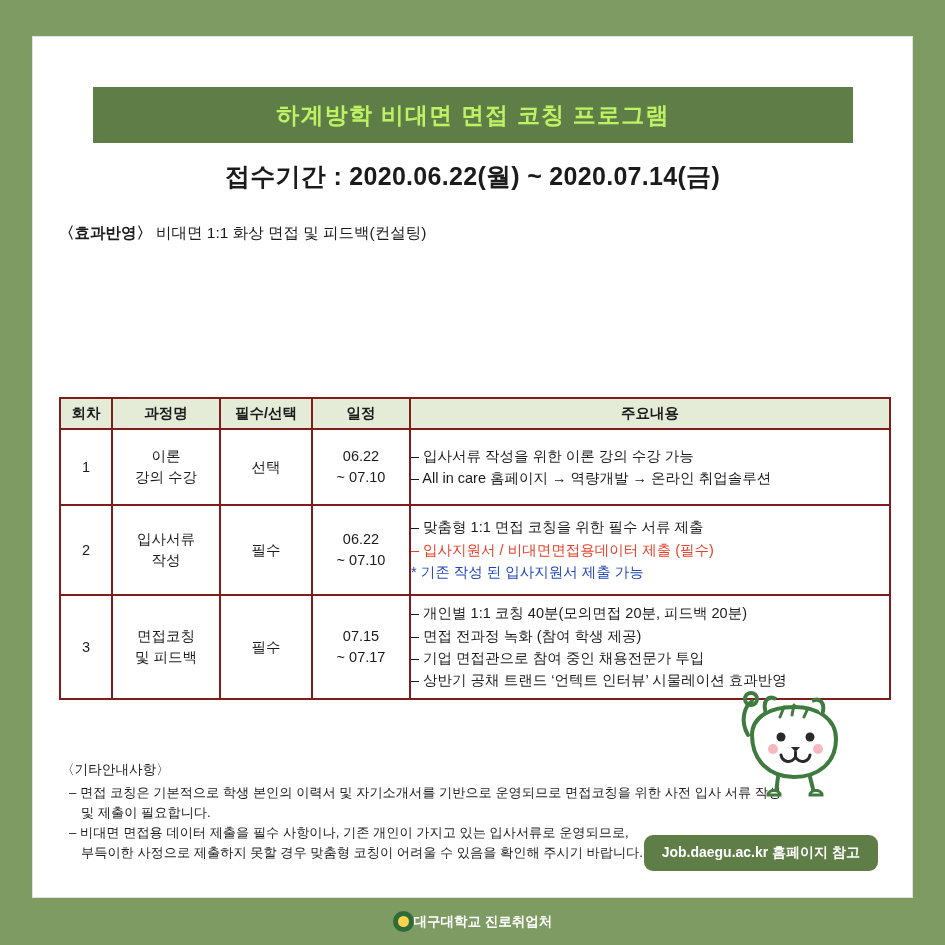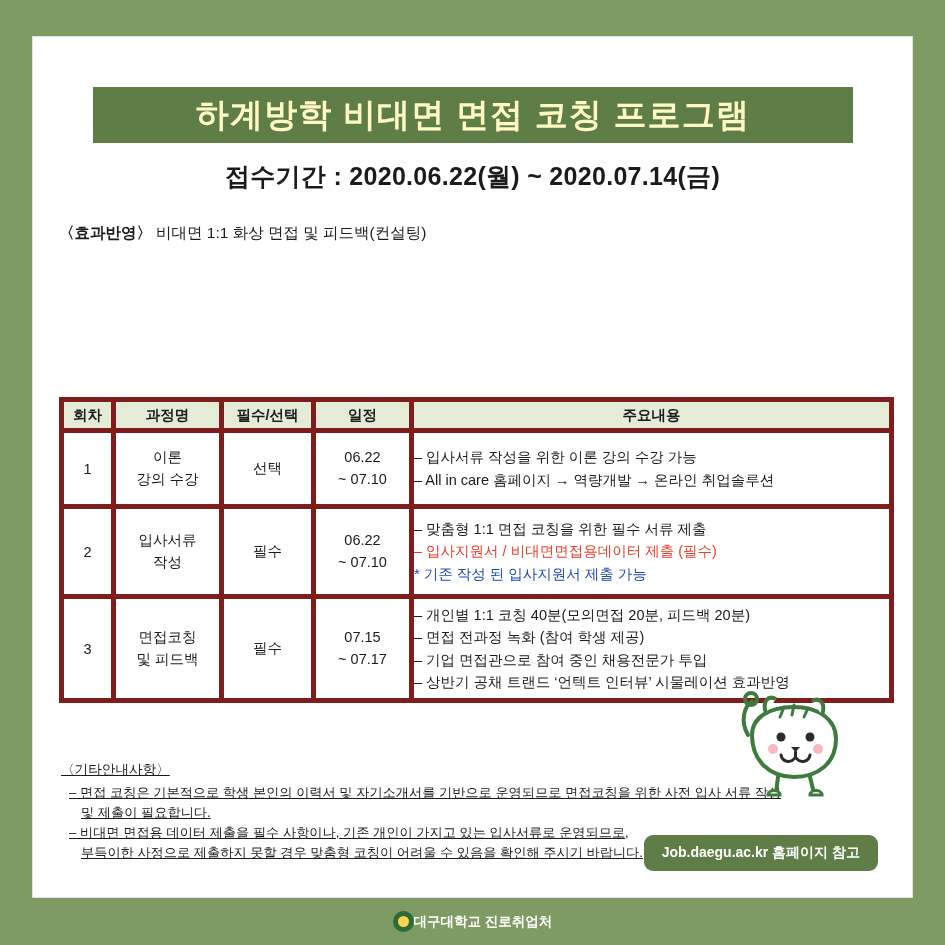--- a/index.html
+++ b/index.html
@@ -36,22 +36,22 @@
     left: 60px;
     top: 50px;
     width: 760px;
     height: 56px;
     background: #5f7d47;
     display: flex;
     align-items: center;
     justify-content: center;
   }
   .title-banner .t {
-    color: #fef9c3;
-    font-size: 33px;
+    color: #bef264;
+    font-size: 23px;
     font-weight: bold;
     letter-spacing: 1.2px;
     text-align: right;
   }
   .subtitle {
     position: absolute;
     left: 0; right: 0;
     top: 123px;
     text-align: center;
     font-size: 25px;
@@ -84,21 +84,21 @@
     left: 26px;
     top: 360px;
     width: 830px;
   }
   table.prog {
     width: 830px;
     border-collapse: collapse;
     table-layout: fixed;
   }
   table.prog th, table.prog td {
-    border: 5px solid #7f1d1d;
+    border: 2px solid #7f1d1d;
     padding: 0;
   }
   table.prog thead th {
     background: #e4ecd8;
     font-size: 14.5px;
     font-weight: bold;
     color: #1b1b1b;
     height: 31px;
     text-align: center;
   }
@@ -127,21 +127,20 @@
   .row3 { height: 104px; }
   
   .notes {
     position: absolute;
     left: 28px;
     top: 723px;
     width: 830px;
     font-size: 13.2px;
     color: #1b1b1b;
     line-height: 1.5;
-    text-decoration: underline;
   }
   .notes .head { font-size: 13.6px; margin-bottom: 3px; }
   .notes .n { margin-left: 8px; }
   .notes .n .ind { display: block; margin-left: 12px; }
   
   .mascot {
     position: absolute;
     right: 44px;
     bottom: 90px;
     width: 150px;

